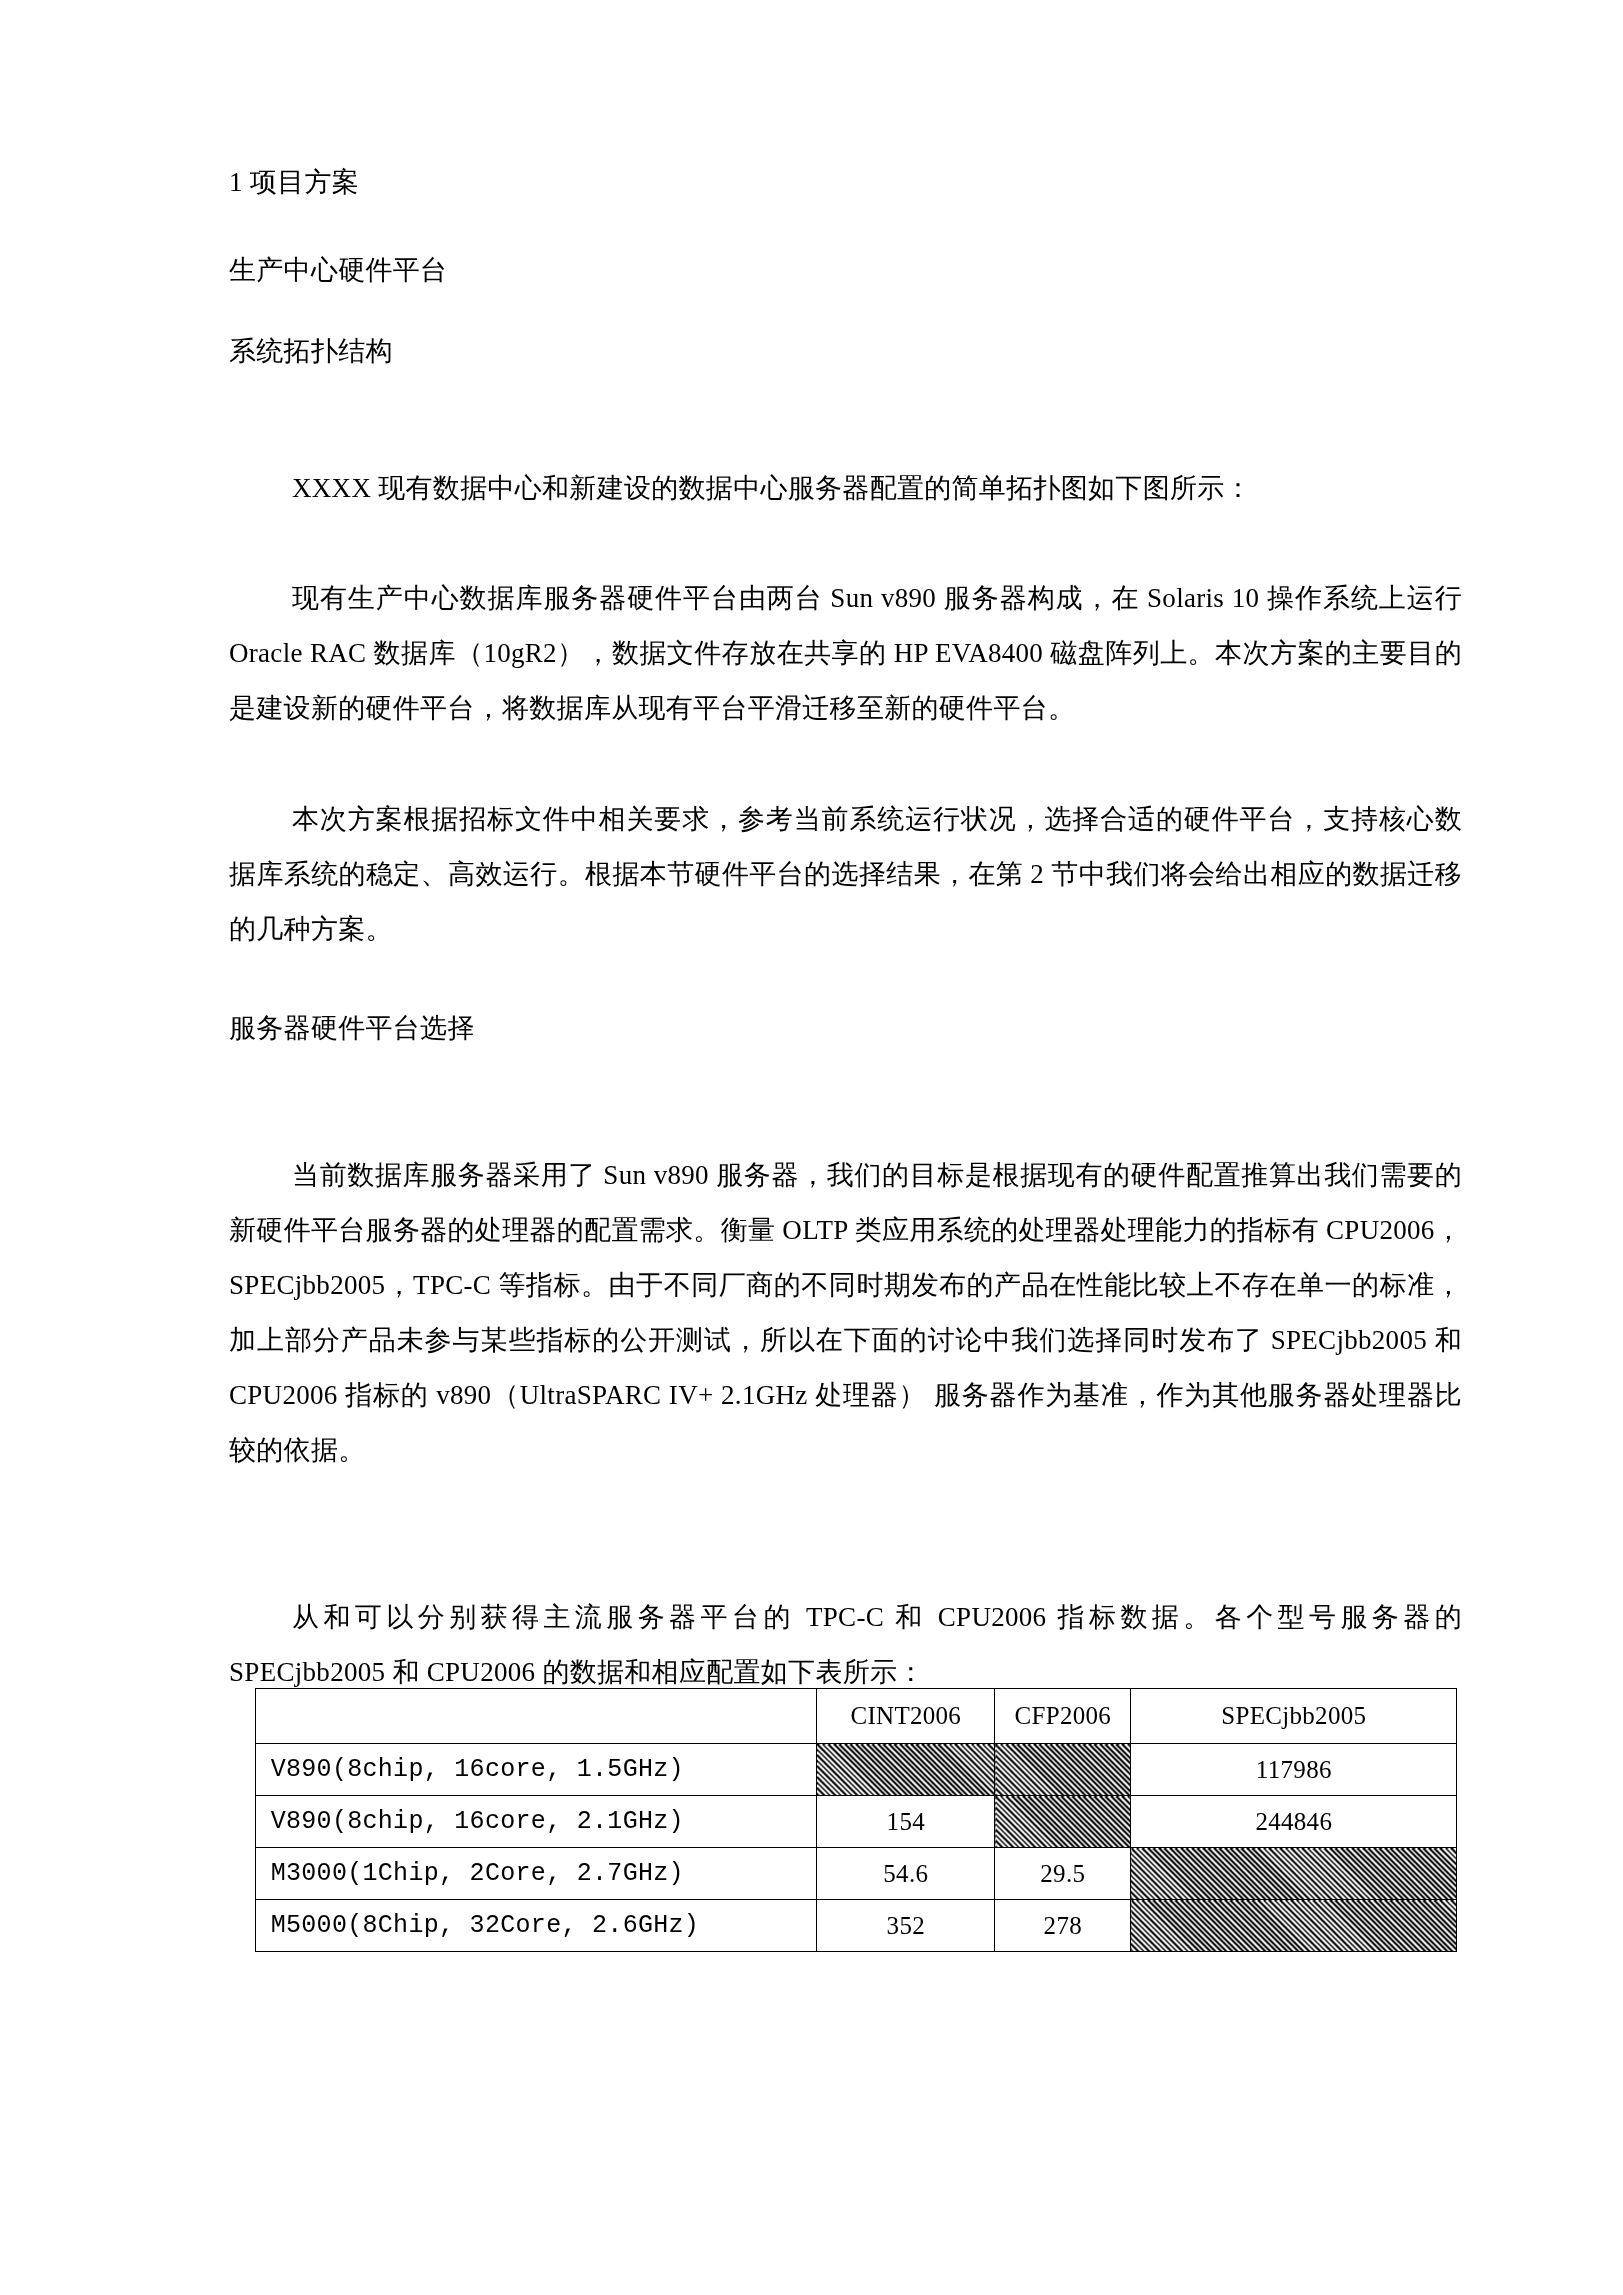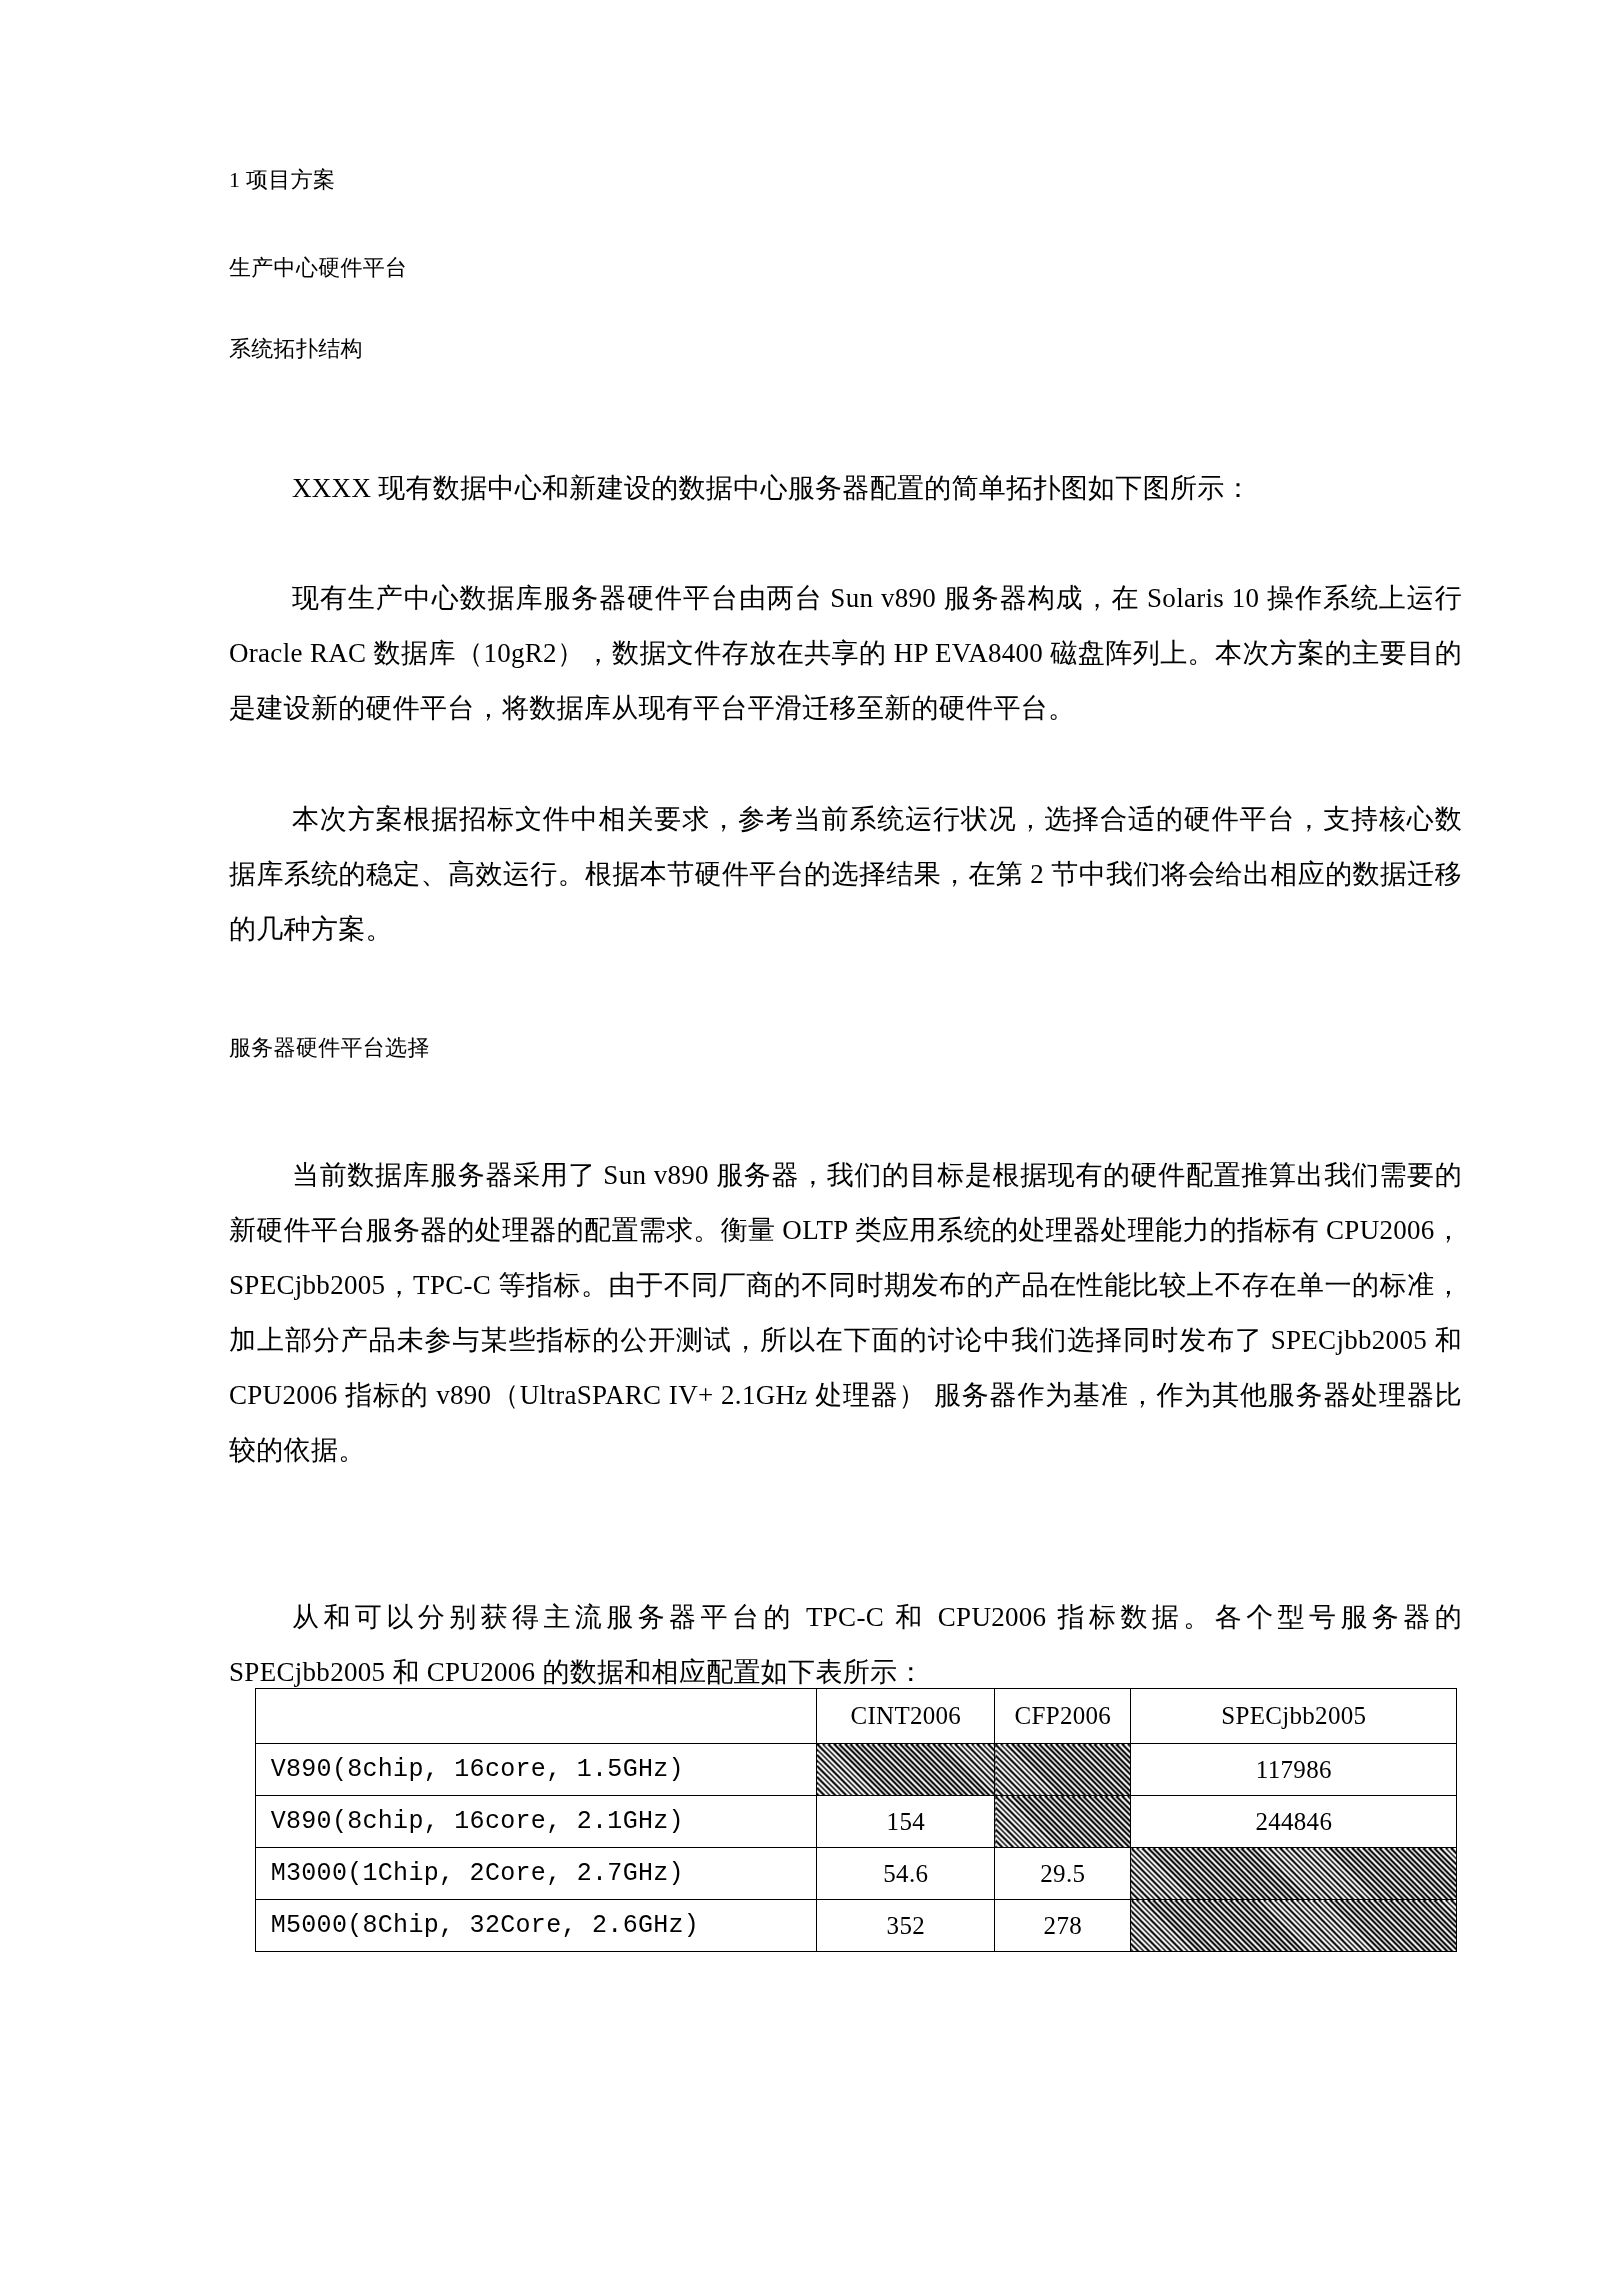--- a/index.html
+++ b/index.html
@@ -20,21 +20,21 @@
   }
   .content {
     position: absolute;
     left: 229px;
     top: 0;
     width: 1233px;
   }
 
   
   .heading {
-    font-size: 22px;
+    font-size: 27px;
     line-height: 1.15;
     margin: 0;
     padding: 0;
     letter-spacing: 0.3px;
   }
   .h-block {
     position: absolute;
     left: 0;
     width: 1233px;
   }
@@ -112,21 +112,21 @@
     <div class="h-block heading" style="top:255px;">生产中心硬件平台</div>
 
     <div class="h-block heading" style="top:336px;">系统拓扑结构</div>
 
     <div class="para indent" style="top:461px;">XXXX 现有数据中心和新建设的数据中心服务器配置的简单拓扑图如下图所示：</div>
 
     <div class="para indent" style="top:571px;">现有生产中心数据库服务器硬件平台由两台 Sun v890 服务器构成，在 Solaris 10 操作系统上运行 Oracle RAC 数据库（10gR2），数据文件存放在共享的 HP EVA8400 磁盘阵列上。本次方案的主要目的是建设新的硬件平台，将数据库从现有平台平滑迁移至新的硬件平台。</div>
 
     <div class="para indent" style="top:792px;">本次方案根据招标文件中相关要求，参考当前系统运行状况，选择合适的硬件平台，支持核心数据库系统的稳定、高效运行。根据本节硬件平台的选择结果，在第 2 节中我们将会给出相应的数据迁移的几种方案。</div>
 
-    <div class="h-block heading" style="top:1035px;">服务器硬件平台选择</div>
+    <div class="h-block heading" style="top:1013px;">服务器硬件平台选择</div>
 
     <div class="para indent" style="top:1148px;">当前数据库服务器采用了 Sun v890 服务器，我们的目标是根据现有的硬件配置推算出我们需要的新硬件平台服务器的处理器的配置需求。衡量 OLTP 类应用系统的处理器处理能力的指标有 CPU2006，SPECjbb2005，TPC-C 等指标。由于不同厂商的不同时期发布的产品在性能比较上不存在单一的标准，加上部分产品未参与某些指标的公开测试，所以在下面的讨论中我们选择同时发布了 SPECjbb2005 和 CPU2006 指标的 v890（UltraSPARC IV+ 2.1GHz 处理器） 服务器作为基准，作为其他服务器处理器比较的依据。</div>
 
     <div class="para indent" style="top:1590px;font-family:Liberation Serif, serif;">从和可以分别获得主流服务器平台的 TPC-C 和 CPU2006 指标数据。各个型号服务器的 SPECjbb2005 和 CPU2006 的数据和相应配置如下表所示：</div>
 
     <div class="tbl-wrap">
       <table class="spec">
         <colgroup>
           <col class="c1">
             <col class="c2">

